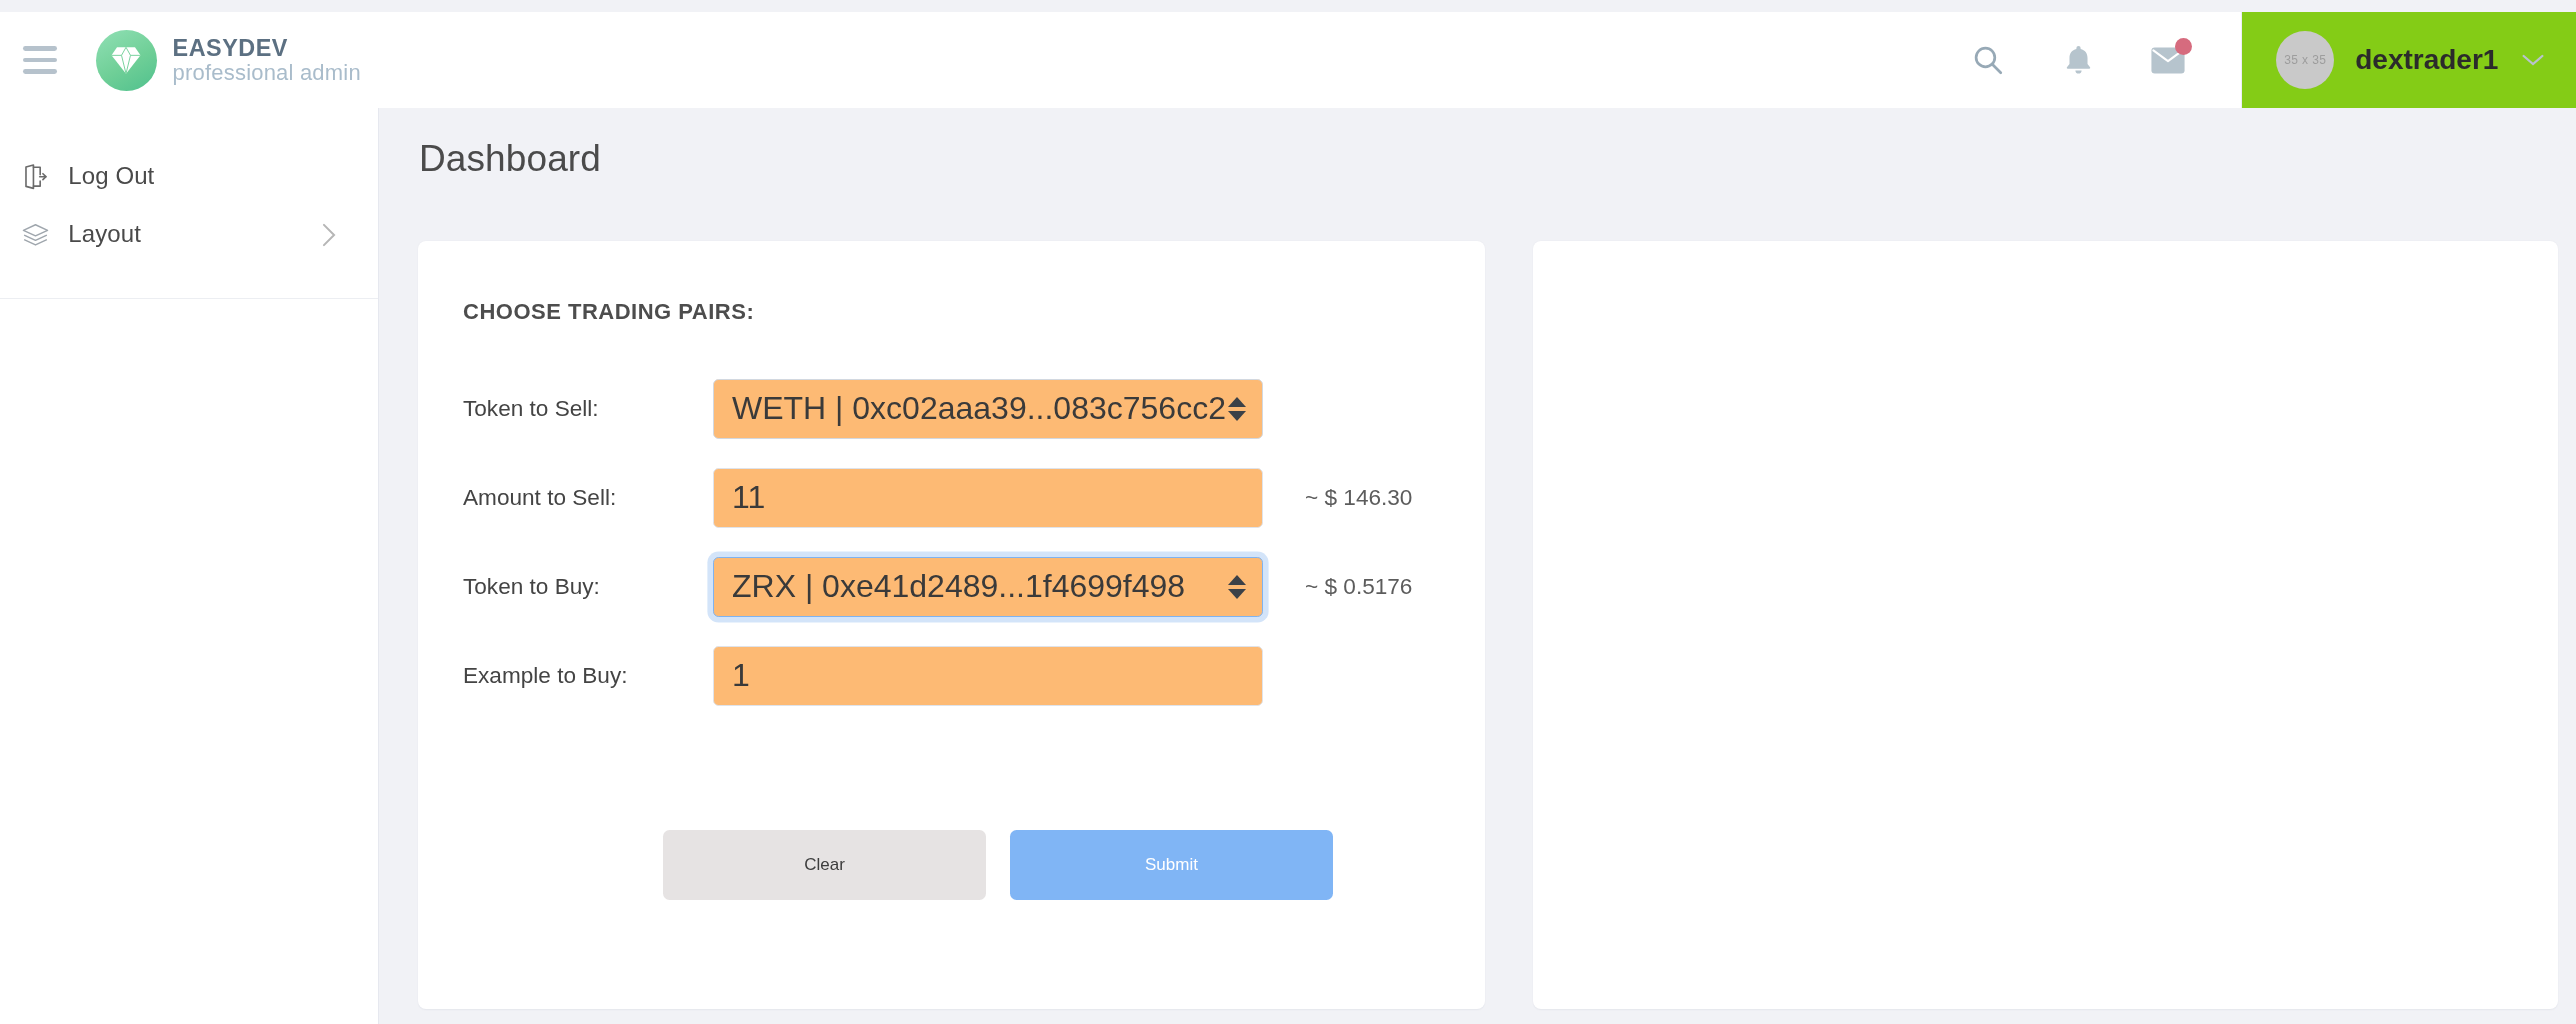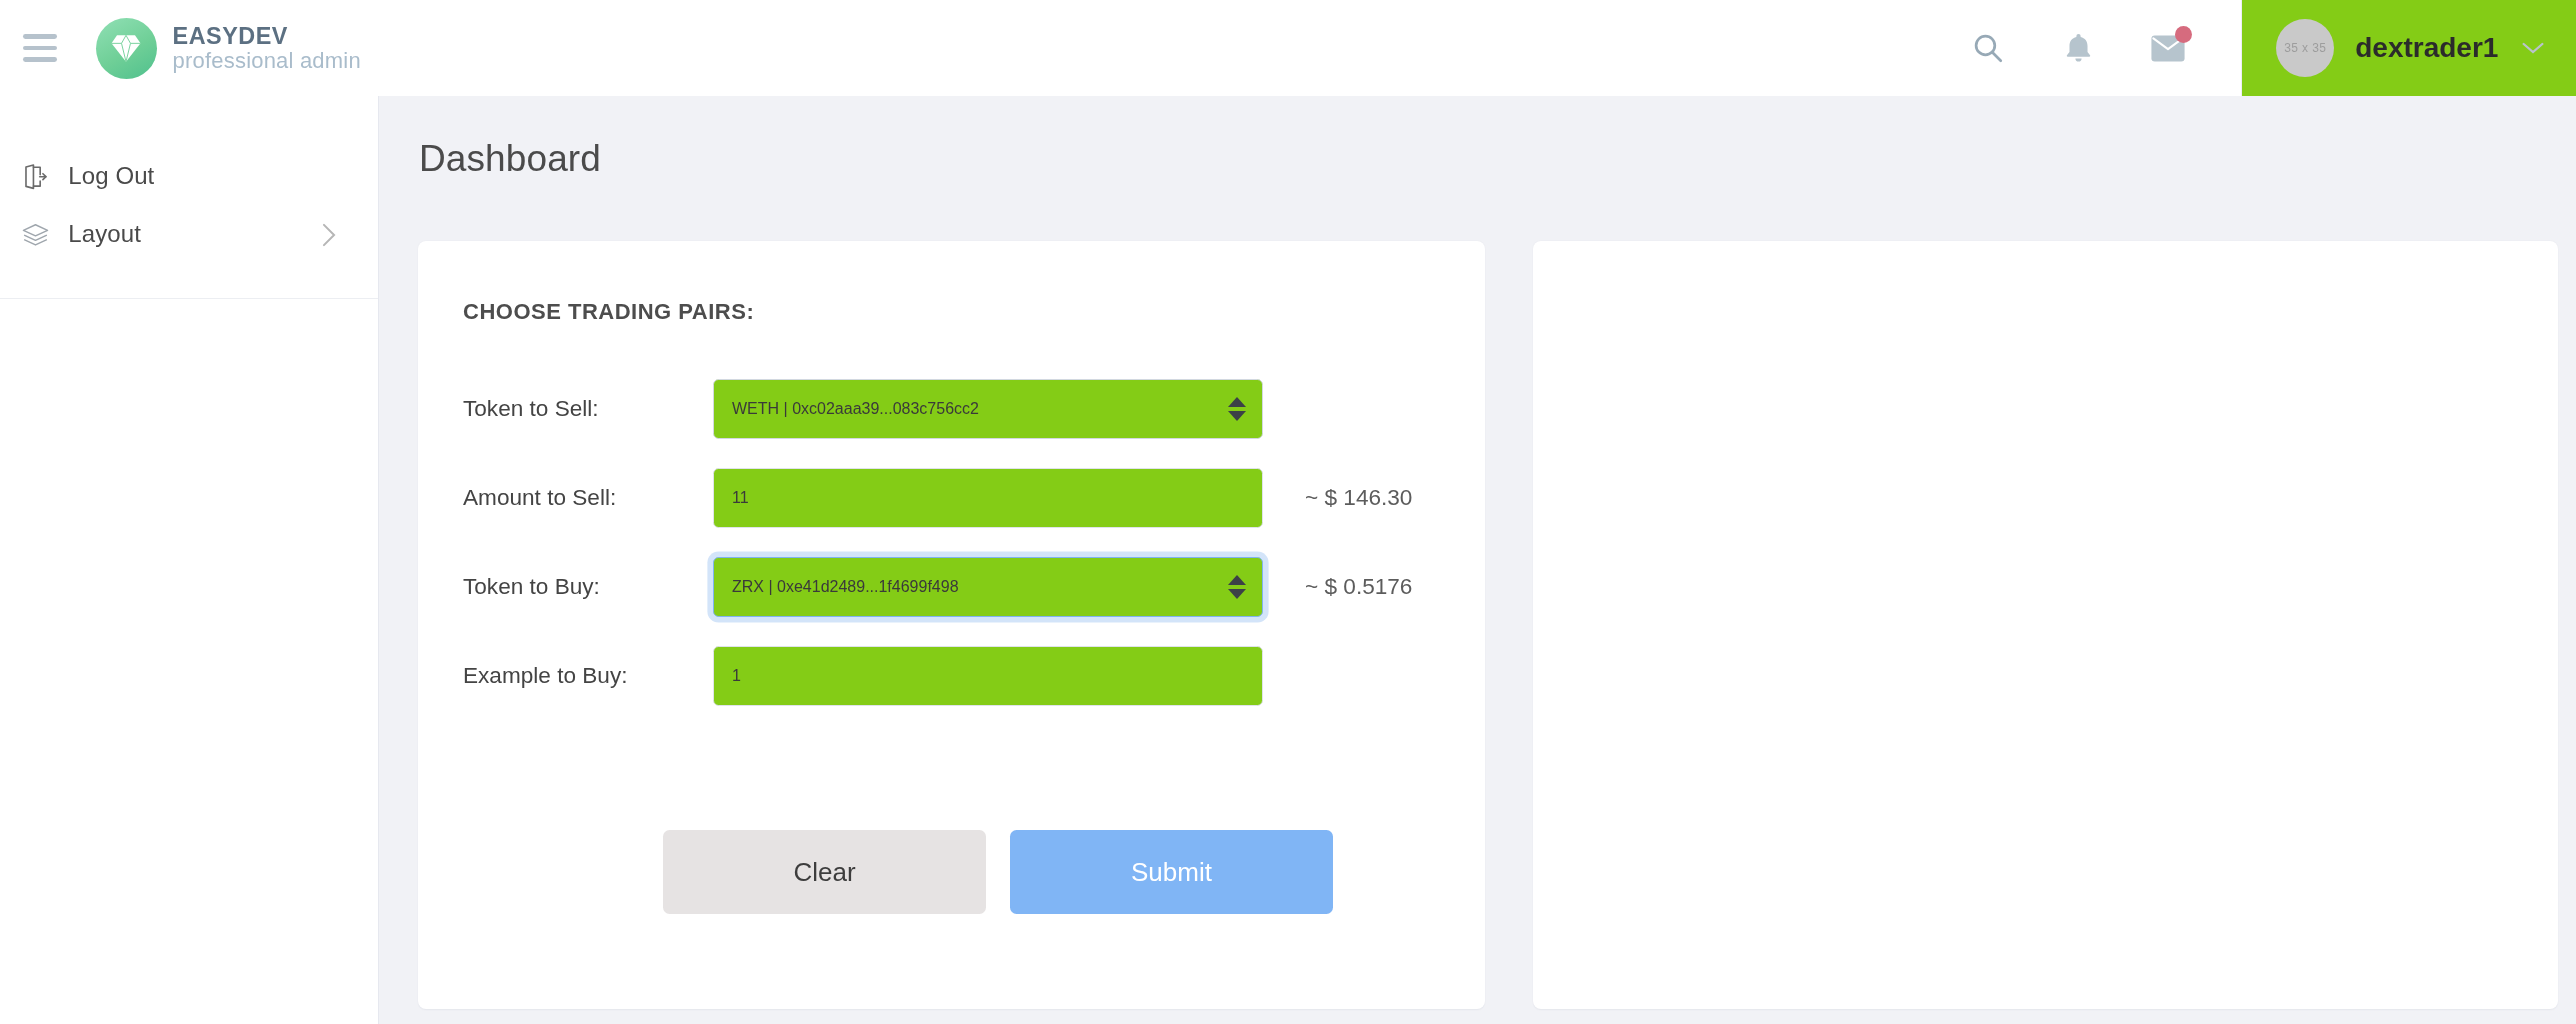--- a/index.html
+++ b/index.html
@@ -8,21 +8,21 @@
     height: 1025px;
     overflow: hidden;
     background: #f1f2f6;
     font-family: "Liberation Sans", sans-serif;
     -webkit-font-smoothing: antialiased;
   }
 
   
   .header {
     position: absolute;
-    top: 0; left: 0;
+    top: 12px; left: 0;
     width: 2576px;
     height: 96px;
     background: #ffffff;
     display: flex;
     align-items: center;
     z-index: 20;
   }
   .hamburger {
     margin-left: 22.6px;
     width: 37px;
@@ -219,25 +219,25 @@
     width: 250px;
     font-size: 22.6px;
     color: #444;
     flex: 0 0 auto;
   }
   .fld {
     width: 550px;
     height: 60px;
     border: 0.8px solid #dfe3ea;
     border-radius: 5.6px;
-    background: #84cc16;
+    background: #fdba74;
     display: flex;
     align-items: center;
     padding: 0 18px;
-    font-size: 16px;
+    font-size: 32px;
     color: #3a3a3a;
     position: relative;
     flex: 0 0 auto;
     cursor: text;
   }
   .fld.select { cursor: pointer; border-color: #d2d8e0; }
   .fld.focused {
     border: 1.6px solid #7fb3f0;
     box-shadow: 0 0 0 5.6px rgba(140,185,240,0.38);
   }
@@ -264,24 +264,24 @@
     white-space: nowrap;
   }
 
   .btn-row {
     display: flex;
     margin: 110px 0 0 200px;
     gap: 24px;
   }
   .btn {
     width: 323px;
-    height: 84px;
+    height: 70px;
     border-radius: 6.5px;
     border: none;
-    font-size: 26px;
+    font-size: 17px;
     font-family: "Liberation Sans", sans-serif;
     cursor: pointer;
     display: flex;
     align-items: center;
     justify-content: center;
   }
   .btn-clear { background: #e6e3e3; color: #3d3d3d; }
   .btn-submit { background: #80b5f5; color: #ffffff; }
 
   

